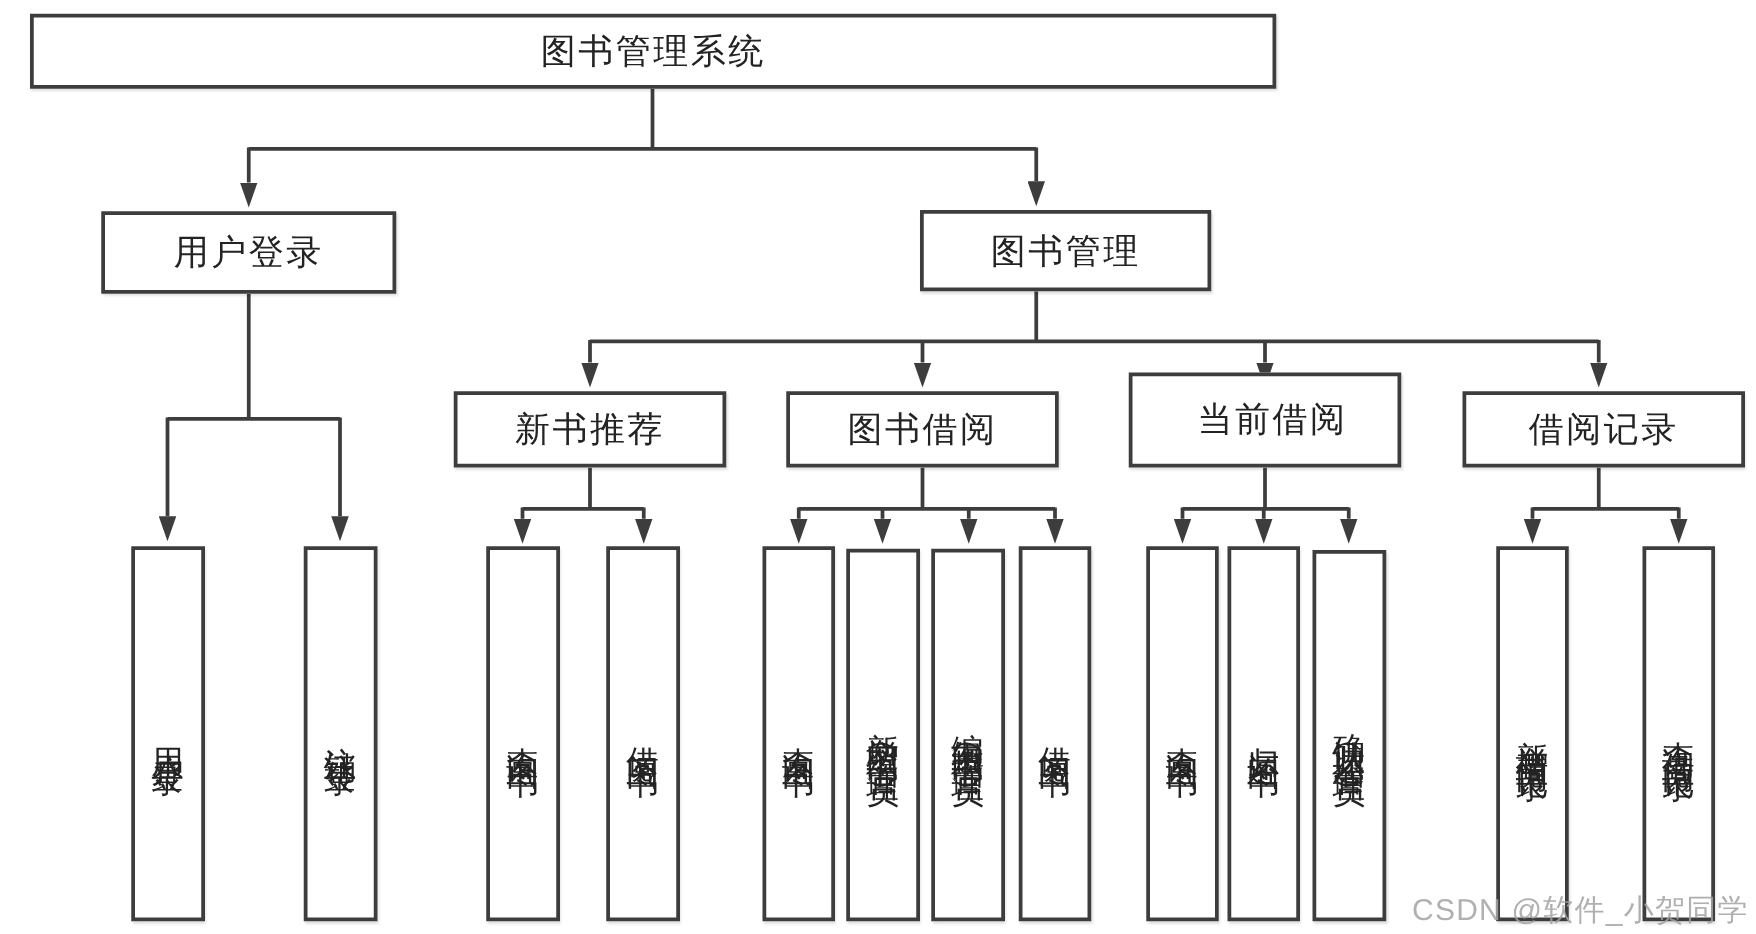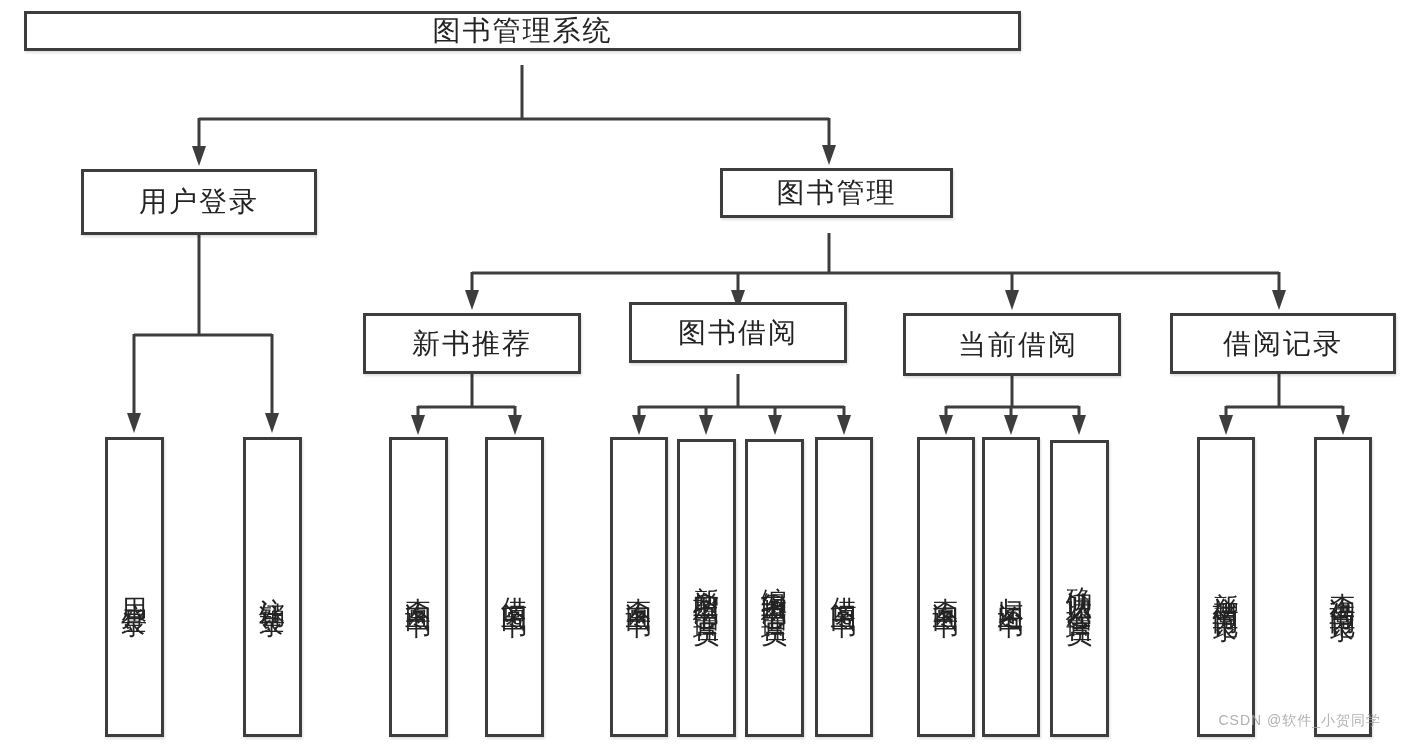--- a/index.html
+++ b/index.html
@@ -56,22 +56,22 @@
     writing-mode: vertical-rl;
     text-orientation: mixed;
     font-size: 26px;
     letter-spacing: 5px;
     line-height: 1;
     white-space: nowrap;
   }
   .watermark {
     position: absolute;
     top: 712px;
-    right: 24px;
-    font-size: 14px;
+    right: 6px;
+    font-size: 24px;
     letter-spacing: 1px;
     color: var(--watermark);
     opacity: 0.85;
     white-space: nowrap;
     z-index: 5;
   }
 </style>
 </head>
 <body>
 
@@ -118,38 +118,38 @@
     <line x1="946" y1="406" x2="946" y2="415" marker-end="url(#arrowhead)"></line>
     <line x1="1011" y1="406" x2="1011" y2="415" marker-end="url(#arrowhead)"></line>
     <line x1="1079" y1="406" x2="1079" y2="415" marker-end="url(#arrowhead)"></line>
 
     <line x1="1279" y1="374" x2="1279" y2="407"></line>
     <line x1="1226" y1="407" x2="1343" y2="407"></line>
     <line x1="1226" y1="406" x2="1226" y2="415" marker-end="url(#arrowhead)"></line>
     <line x1="1343" y1="406" x2="1343" y2="415" marker-end="url(#arrowhead)"></line>
   </svg>
 
-  <div class="box" style="left:24px; top:11px; width:997px; height:40px;">
+  <div class="box" style="left:24px; top:11px; width:997px; height:60px;">
     <span class="h-label">图书管理系统</span>
   </div>
 
   <div class="box" style="left:81px; top:169px; width:236px; height:66px;">
     <span class="h-label">用户登录</span>
   </div>
-  <div class="box" style="left:720px; top:168px; width:233px; height:50px;">
+  <div class="box" style="left:736px; top:168px; width:233px; height:65px;">
     <span class="h-label">图书管理</span>
   </div>
 
   <div class="box" style="left:363px; top:313px; width:218px; height:61px;font-family:Liberation Serif, serif;">
     <span class="h-label">新书推荐</span>
   </div>
-  <div class="box" style="left:629px; top:302px; width:218px; height:61px;">
+  <div class="box" style="left:629px; top:313px; width:218px; height:61px;">
     <span class="h-label">图书借阅</span>
   </div>
-  <div class="box" style="left:903px; top:313px; width:218px; height:63px;padding-left:12px;">
+  <div class="box" style="left:903px; top:298px; width:218px; height:76px;padding-left:12px;">
     <span class="h-label">当前借阅</span>
   </div>
   <div class="box" style="left:1170px; top:313px; width:226px; height:61px;">
     <span class="h-label">借阅记录</span>
   </div>
 
   <div class="box" style="left:105px; top:437px; width:59px; height:300px;">
     <span class="leaf-label">用户登录</span>
   </div>
   <div class="box" style="left:243px; top:437px; width:59px; height:300px;">

